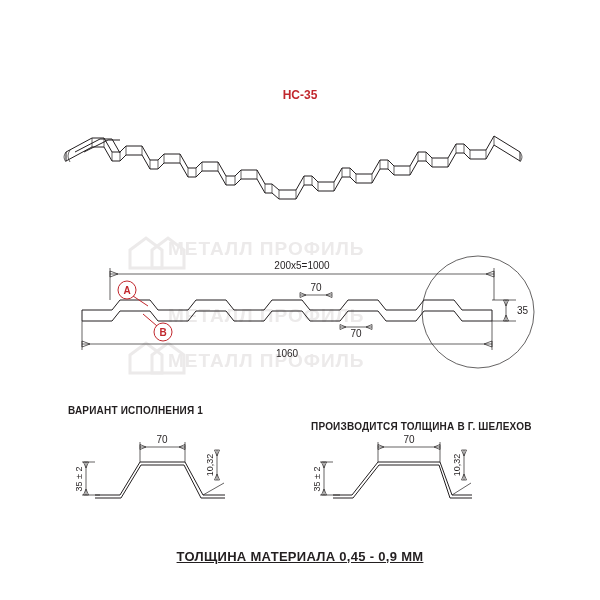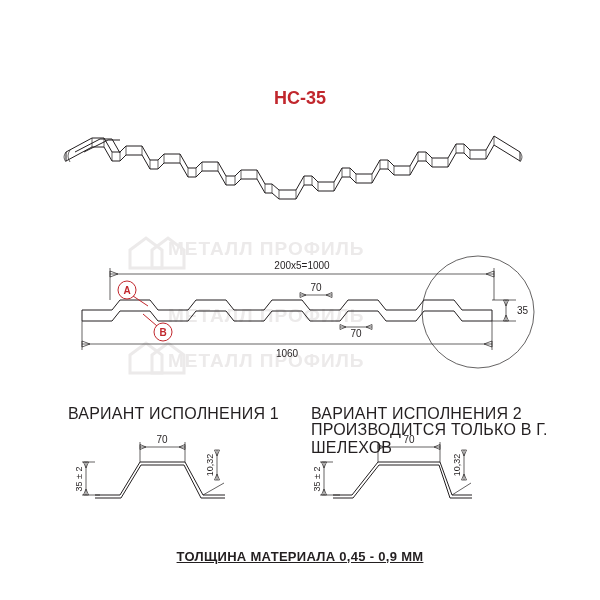--- a/index.html
+++ b/index.html
@@ -29,21 +29,21 @@
     font-size: 27px;
     font-weight: bold;
     letter-spacing: 0.5px;
   }
   .subtitle {
     position: absolute;
     top: 88px;
     left: 0;
     width: 600px;
     text-align: center;
-    font-size: 18px;
+    font-size: 12px;
     font-weight: bold;
     color: #c1272d;
   }
   .svg-layer {
     position: absolute;
     top: 0;
     left: 0;
   }
   .wm {
     position: absolute;
@@ -65,22 +65,22 @@
     letter-spacing: 1px;
   }
   .wm3 {
     top: 350px;
     left: 168px;
     font-size: 19px;
     letter-spacing: 1px;
   }
   .var-label {
     position: absolute;
-    font-size: 16px;
-    font-weight: normal;
+    font-size: 10px;
+    font-weight: bold;
     letter-spacing: 0.2px;
   }
   .v1 {
     top: 405px;
     left: 68px;
   }
   .v2 {
     top: 405px;
     left: 311px;
   }
@@ -312,17 +312,16 @@
 
       <line class="ln-thin" x1="464" y1="450" x2="464" y2="480"></line>
       <path class="ln-thin" d="M461.5 450 l2.5 6 l2.5 -6 z" fill="#231f20"></path>
       <path class="ln-thin" d="M461.5 480 l2.5 -6 l2.5 6 z" fill="#231f20"></path>
       <text class="dimtext-sm" x="460" y="465" text-anchor="middle" transform="rotate(-90 460 465)">10,32</text>
       <line class="ln-thin" x1="452" y1="495" x2="471" y2="483"></line>
     </g>
   </svg>
 
   <div class="var-label v1">ВАРИАНТ ИСПОЛНЕНИЯ 1</div>
-  <div class="var-label v2">ВАРИАНТ ИСПОЛНЕНИЯ 2</div>
-  <div class="var-label v2b">ПРОИЗВОДИТСЯ ТОЛЬКО В Г. ШЕЛЕХОВ</div>
+  <div class="var-label v2b">ПРОИЗВОДИТСЯ ТОЛЩИНА В Г. ШЕЛЕХОВ</div>
 
   <div class="footer">ТОЛЩИНА МАТЕРИАЛА 0,45 - 0,9 ММ</div>
 </div>
 
 </body></html>

